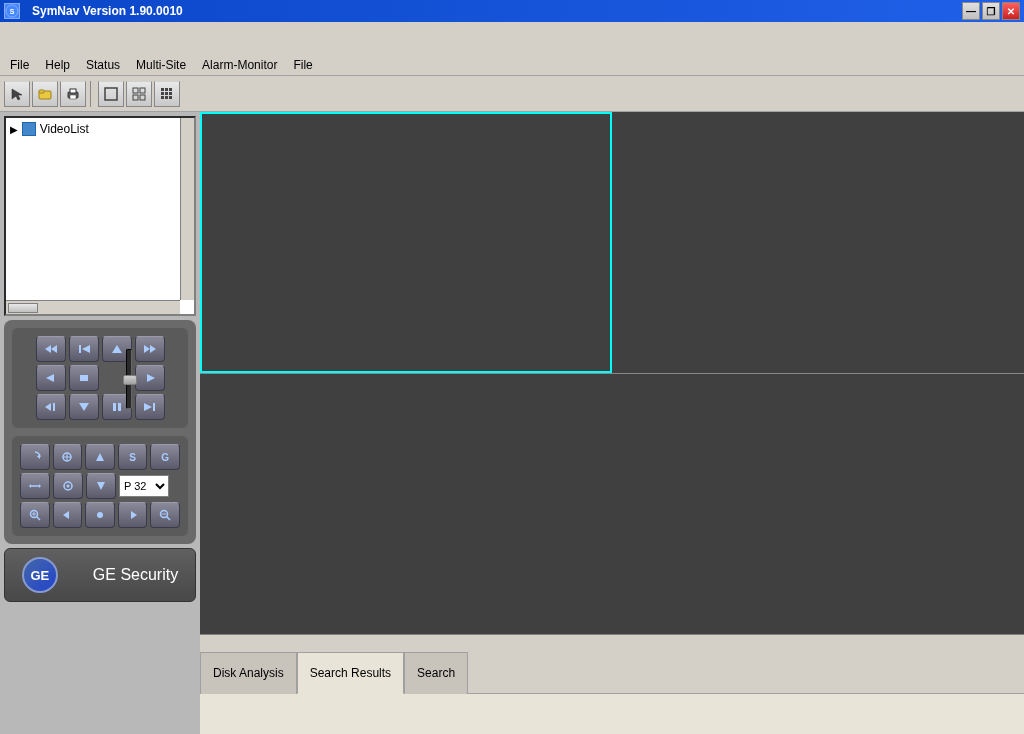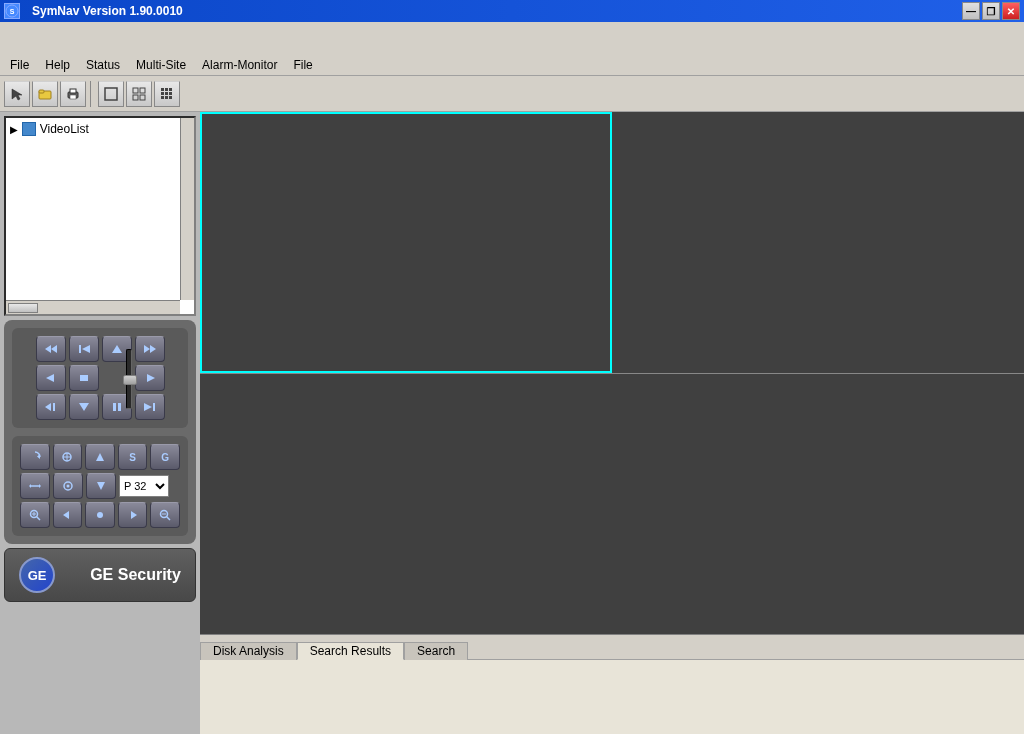--- a/index.html
+++ b/index.html
@@ -166,21 +166,21 @@
     }
     #ge-logo-circle {
       width: 36px; height: 36px;
       border-radius: 50%;
       background: linear-gradient(135deg, #4466aa, #2244cc);
       border: 2px solid #8899cc;
       display: flex; align-items: center; justify-content: center;
       color: white; font-size: 13px; font-weight: bold;
     }
     #ge-brand-text {
-      color: white; font-size: 16px; font-weight: bold; margin-left: 31px;
+      color: white; font-size: 16px; font-weight: normal; margin-left: 31px;
     }
 
     
     #video-area {
       flex: 1;
       display: flex;
       flex-direction: column;
     }
     #video-grid {
       flex: 1;
@@ -206,27 +206,27 @@
       border-top: 1px solid #808080;
       display: flex;
       flex-direction: column;
     }
     #tabs-header {
       display: flex;
       background: #d4d0c8;
       border-bottom: 1px solid #a0a0a0;
     }
     .tab-btn {
-      padding: 1px 12px;
+      padding: 13px 12px;
       border: 1px solid #a0a0a0;
       border-bottom: none;
       background: #c8c4bc;
       cursor: pointer;
       font-size: 12px;
-      margin-top: 6px;
+      margin-top: 16px;
       position: relative;
       top: 1px;
     }
     .tab-btn.active {
       background: #e8e4d8;
       border-bottom: 1px solid #e8e4d8;
       z-index: 1;
       text-align: right;
     }
     #tabs-content {

